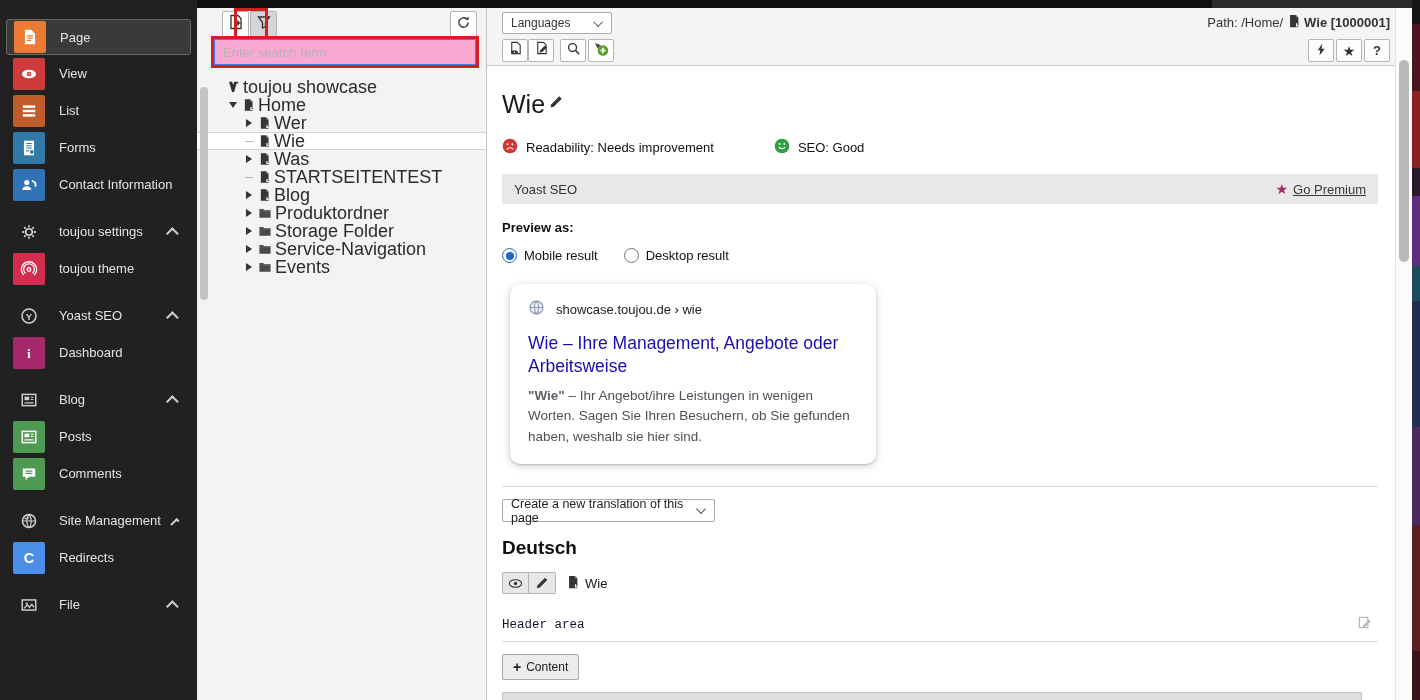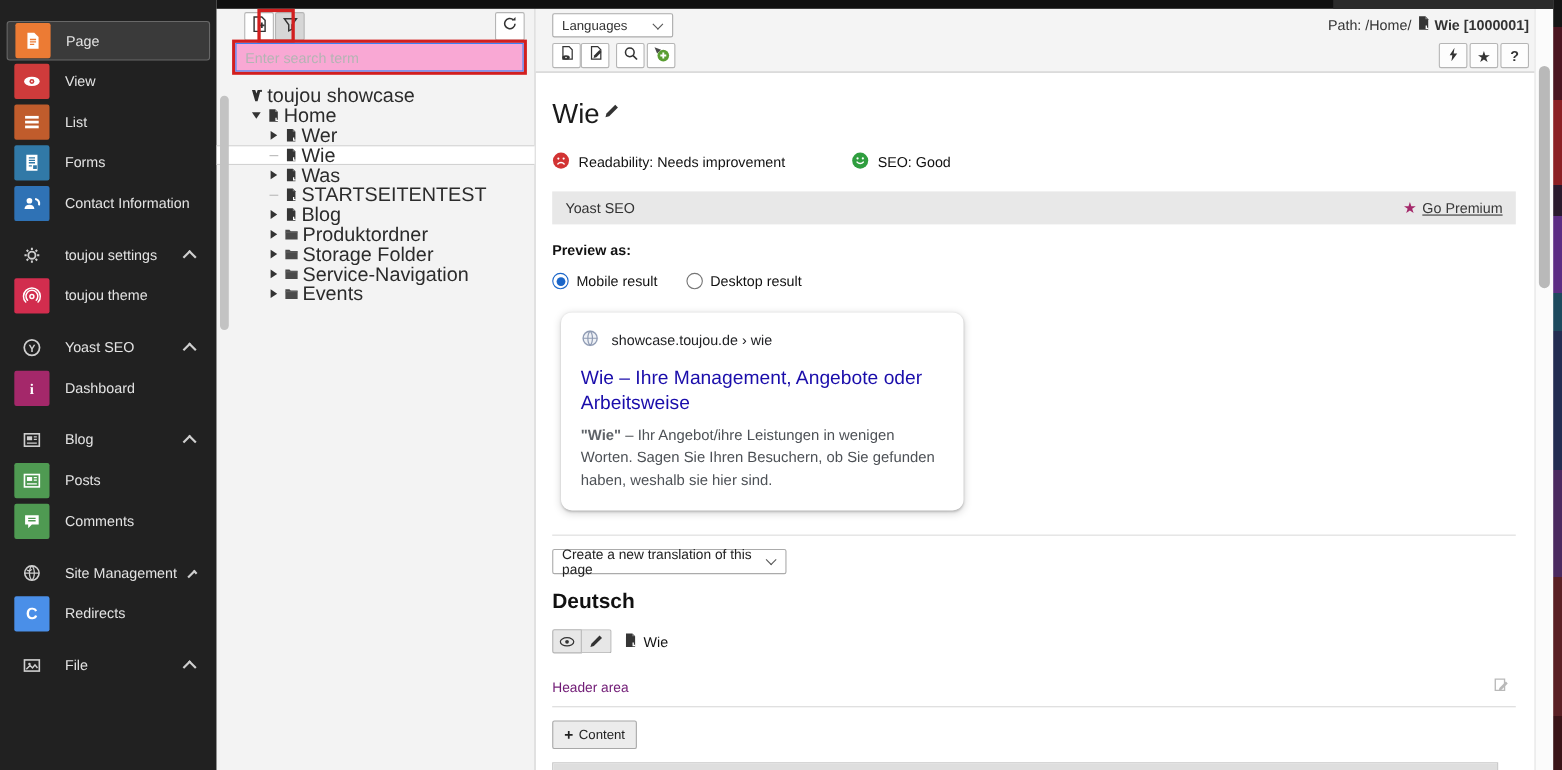--- a/index.html
+++ b/index.html
@@ -81,21 +81,21 @@
   .hr { margin-top:22px; border-top:1px solid #dcdcdc; width:876px; }
   #trans-select { margin-top:12px; width:213px; height:23px; background:#fff; border:1px solid #ababab; border-radius:2px; font-size:12.5px; color:#222; display:flex; align-items:center; padding:0 8px; cursor:pointer; }
   #lang-heading { margin-top:15px; font-size:19px; font-weight:600; color:#111; }
   #lang-row { margin-top:13px; display:flex; align-items:center; }
   .sm-btn { width:27px; height:22px; background:#e7e7e7; border:1px solid #b3b3b3; display:flex; align-items:center; justify-content:center; cursor:pointer; }
   .sm-btn:first-child { border-radius:2px 0 0 2px; }
   .sm-btn + .sm-btn { border-left:none; border-radius:0 2px 2px 0; }
   #lang-page { display:flex; align-items:center; gap:5px; margin-left:10px; font-size:13px; color:#111; }
 
   #colheader { margin-top:21px; width:876px; display:flex; align-items:center; border-bottom:1px solid #d9d9d9; padding-bottom:7px; }
-  #colheader .col-name { font-size:12.5px; color:#701a75; }
+  #colheader .col-name { font-size:12.5px; color:#0f172a;font-family:Liberation Mono, monospace; }
   #colheader .col-edit { margin-left:auto; margin-right:6px; }
 
   #add-content { margin-top:12px; display:inline-flex; align-items:center; gap:5px; background:#ececec; border:1px solid #a8a8a8; border-radius:2px; padding:4px 10px; font-size:12px; color:#222; cursor:pointer; }
   #add-content .plus { font-size:14px; font-weight:bold; }
 
   #element { margin-top:12px; width:860px; border:1px solid #c5c5c5; background:#fff; }
   #element-header { height:30px; background:#dedede; border-bottom:1px solid #c5c5c5; display:flex; align-items:center; padding:0 10px; gap:7px; }
   #element-tools { margin-left:auto; display:flex; gap:6px; }
   #element-tools span { display:flex; align-items:center; justify-content:center; width:22px; height:20px; }
 

